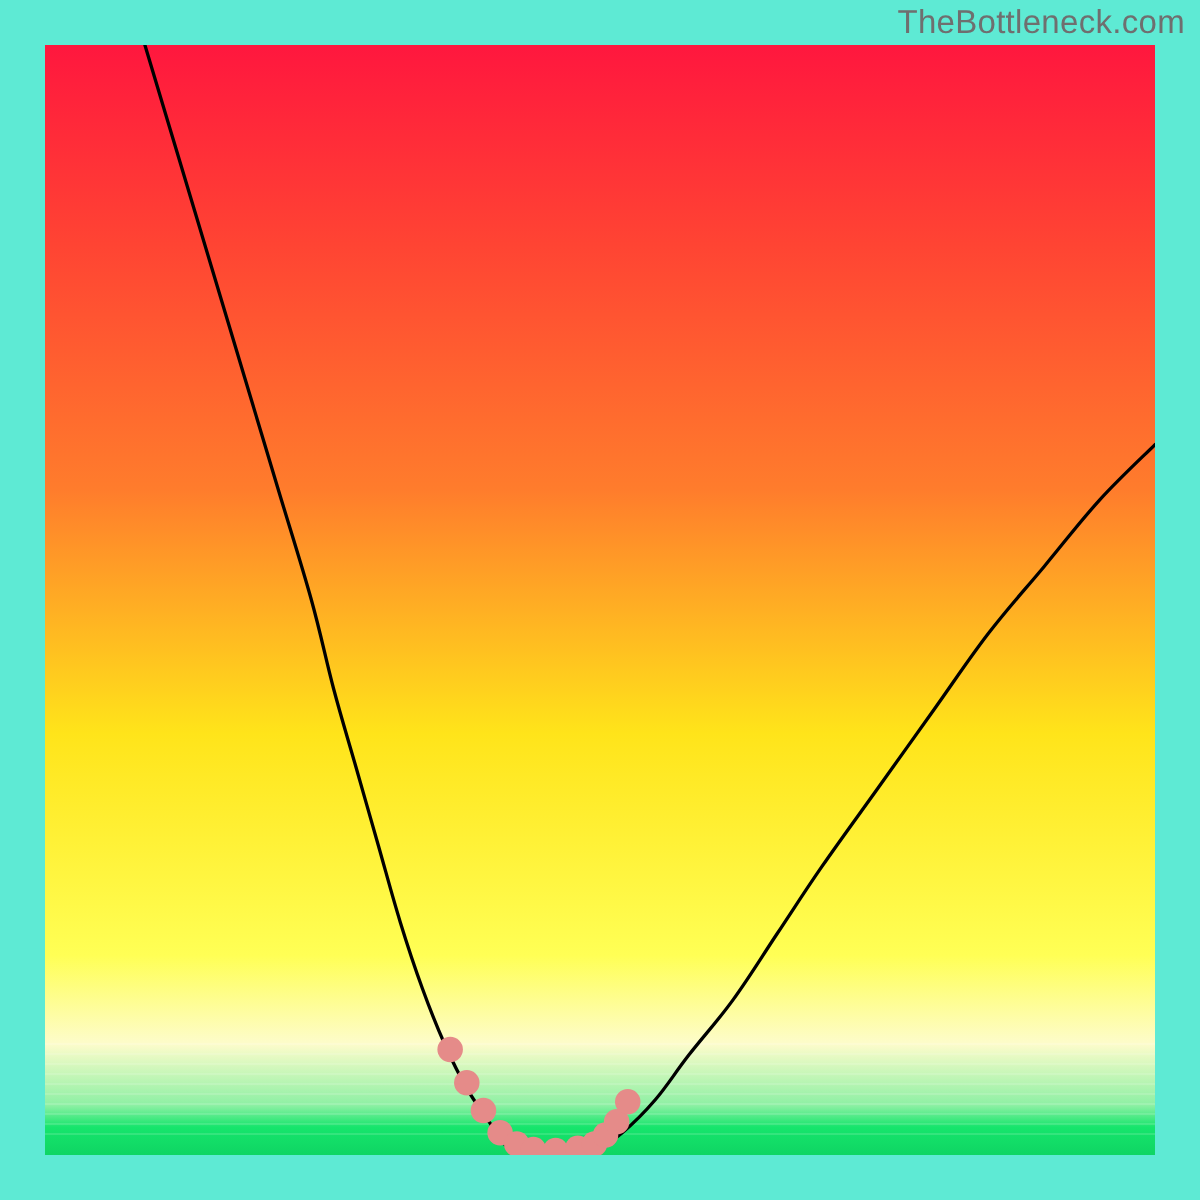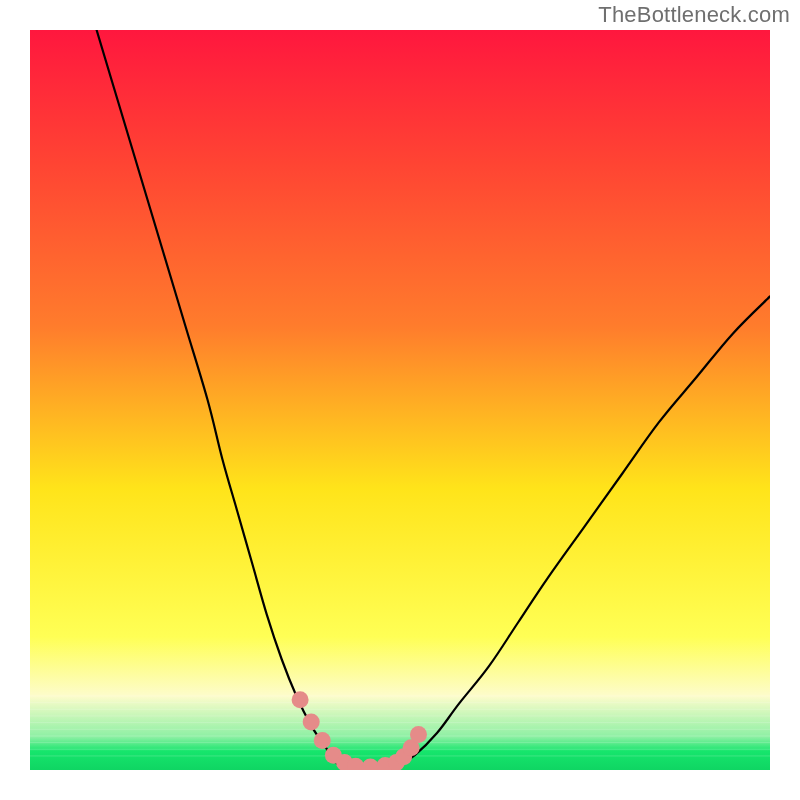--- a/index.html
+++ b/index.html
@@ -10,21 +10,21 @@
     overflow: hidden;
     background: #000;
     font-family: Arial, Helvetica, sans-serif;
   }
   .frame {
     position: absolute;
     left: 0;
     top: 0;
     width: 800px;
     height: 800px;
-    background: #ffffff;
+    background: #5eead4;
   }
   .watermark {
     position: absolute;
     top: 2px;
     right: 10px;
     color: #6f6f6f;
     font-size: 22px;
     font-weight: 500;
     letter-spacing: 0.2px;
   }

